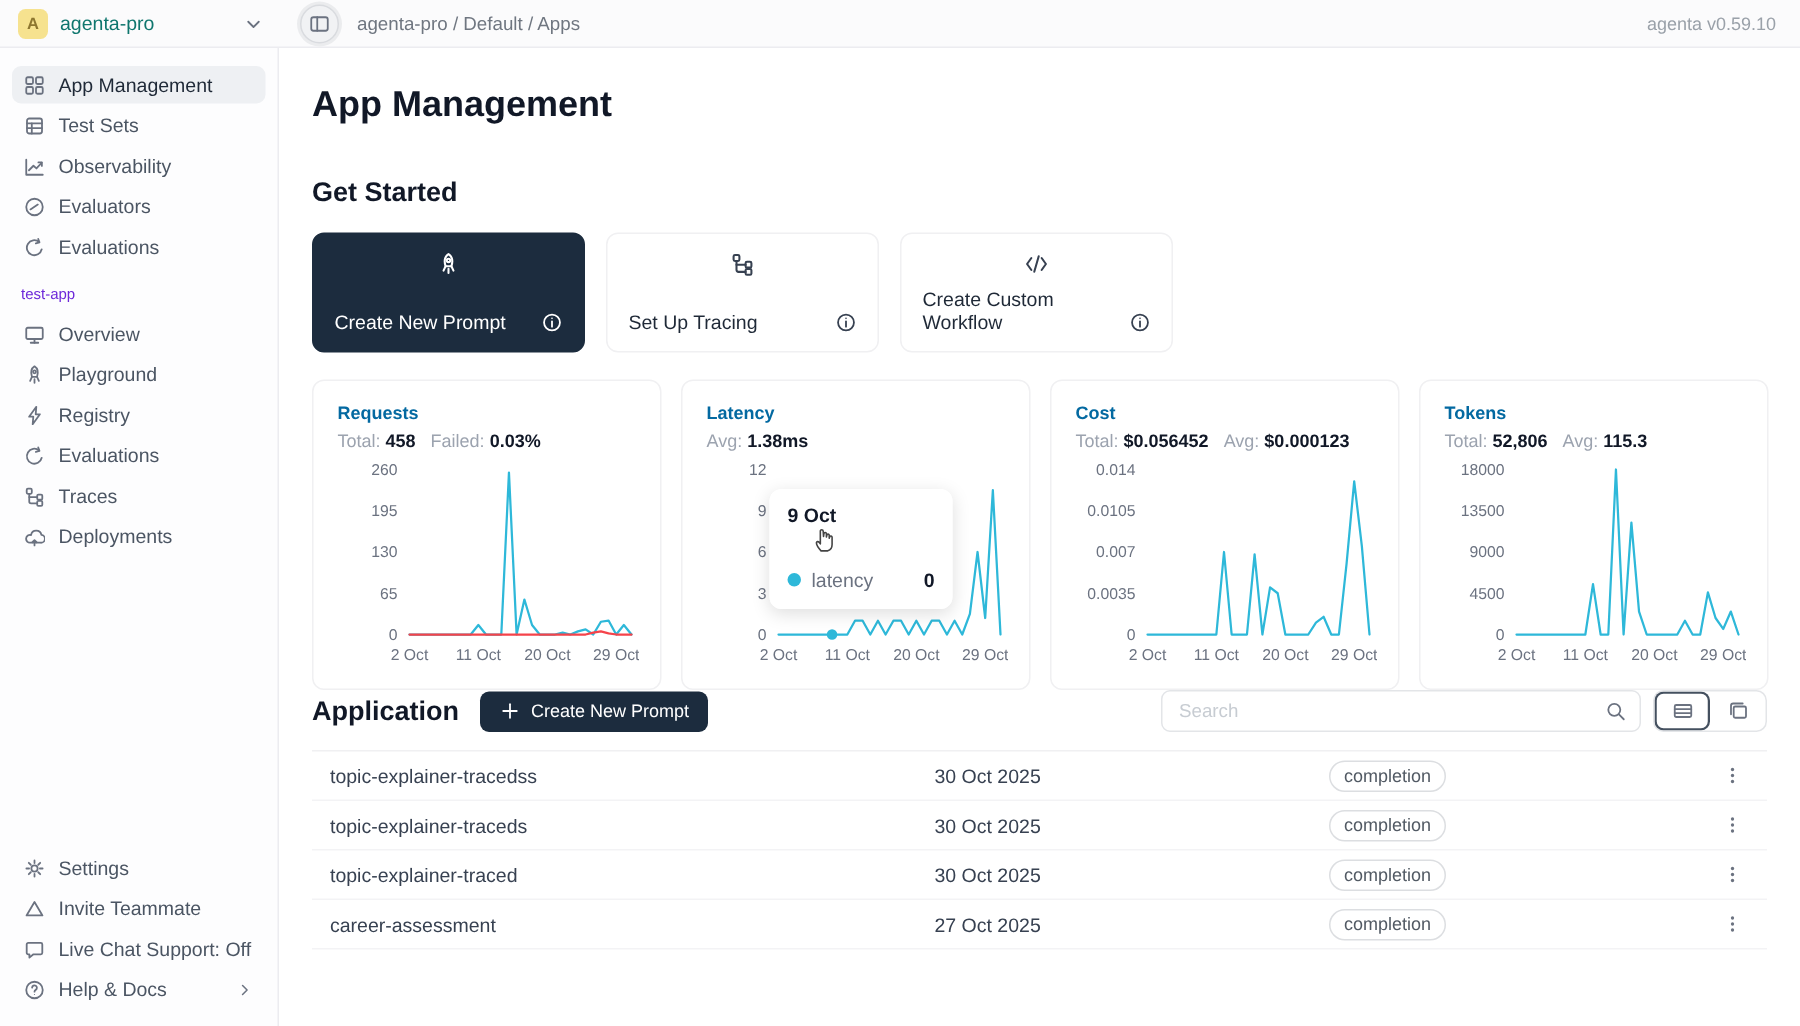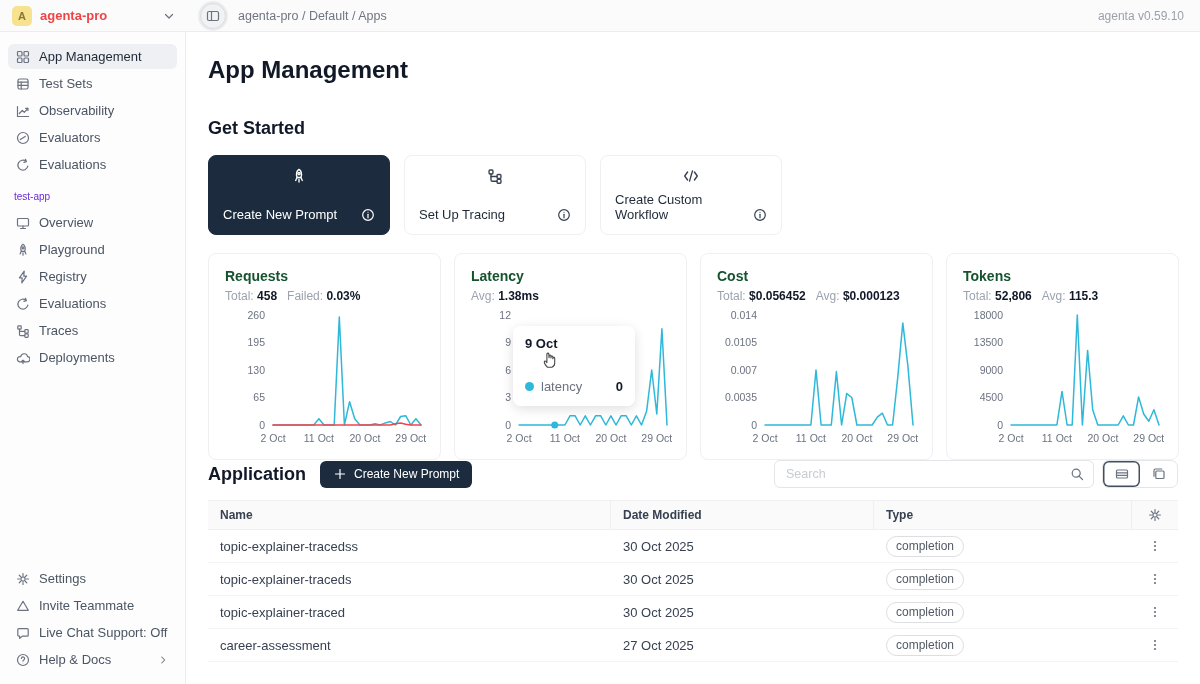--- a/index.html
+++ b/index.html
@@ -8,21 +8,21 @@
     width:1200px; height:684px; overflow:hidden; background:#fff;
     font-family:"Liberation Sans", sans-serif; color:#1f2937; font-size:13px;
   }
   .icn { display:inline-flex; align-items:center; justify-content:center; color:#6b7280; flex:none; }
   .icn svg { display:block; }
 
   
   .topbar { height:32px; display:flex; align-items:center; background:#fbfbfc; border-bottom:1px solid #ececf0; }
   .workspace { width:186px; display:flex; align-items:center; gap:8px; padding:0 10px 0 12px; cursor:pointer; }
   .avatar { width:20px; height:20px; border-radius:5px; background:#f6e28f; color:#8d762f; font-size:11px; font-weight:700; display:flex; align-items:center; justify-content:center; }
-  .ws-name { font-weight:700; font-size:13px; color:#ef4444; flex:1; white-space:nowrap; }
+  .ws-name { font-weight:400; font-size:13px; color:#0f766e; flex:1; white-space:nowrap; }
   .collapse-btn { width:26px; height:26px; border-radius:50%; background:#f1f2f4; border:1px solid #d9dbdf; box-shadow:0 0 0 2px #ebecee; display:flex; align-items:center; justify-content:center; margin-left:14px; cursor:pointer; color:#3c4554; }
   .breadcrumb { margin-left:12px; color:#6f7680; font-size:12.5px; }
   .version { margin-left:auto; padding-right:16px; color:#9aa1a9; font-size:12px; }
 
   
   .layout { display:flex; height:652px; }
   .sidebar { width:186px; border-right:1px solid #ececf0; background:#fdfdfe; padding:12px 8px 10px; display:flex; flex-direction:column; }
   .side-item { display:flex; align-items:center; gap:9px; padding:5px 8px; border-radius:6px; color:#4b5563; font-size:13px; margin-bottom:2px; cursor:pointer; }
   .side-item.active { background:#eef0f3; color:#1f2937; font-weight:500; }
   .side-label { white-space:nowrap; }
@@ -38,21 +38,21 @@
   .gs-row { display:flex; gap:14px; }
   .gs-card { width:182px; height:80px; border-radius:8px; padding:12px 14px; display:flex; flex-direction:column; justify-content:space-between; background:#fff; border:1px solid #f0f0f2; cursor:pointer; color:#1f2937; }
   .gs-card .icn { color:#374151; }
   .gs-card.dark { background:#1c2c3e; border-color:#1c2c3e; color:#fff; }
   .gs-card.dark .icn { color:#fff; }
   .gs-bottom { display:flex; align-items:flex-end; justify-content:space-between; font-size:13px; font-weight:500; }
 
   
   .charts-row { display:flex; gap:13px; margin-top:18px; }
   .chart-card { width:233px; height:207px; border:1px solid #f0f0f2; border-radius:8px; background:#fff; padding:14px 16px 8px; position:relative; }
-  .c-title { font-size:14px; font-weight:700; color:#14532d; }
+  .c-title { font-size:12px; font-weight:700; color:#0369a1; }
   .c-stats { font-size:12px; margin-top:5px; color:#9ca3af; white-space:nowrap; }
   .c-stats .stat { margin-right:10px; }
   .c-stats b { color:#111827; font-weight:700; }
   svg.chart { margin-top:4px; }
   .tick { fill:#6b7280; font-size:10.5px; font-family:"Liberation Sans", sans-serif; }
 
   .tooltip { position:absolute; left:58px; top:72px; width:122px; background:rgba(255,255,255,.94); border-radius:8px; box-shadow:0 3px 12px rgba(0,0,0,.13); padding:10px 12px 12px; z-index:5; }
   .tt-date { font-weight:700; font-size:13px; color:#111827; }
   .tt-row { display:flex; align-items:center; gap:7px; margin-top:28px; font-size:13px; color:#6b7280; }
   .tt-dot { width:9px; height:9px; border-radius:50%; }
@@ -437,33 +437,20 @@
                   <rect x="3.8" y="4" width="8.2" height="7.5" rx="1"></rect>
                   <path d="M2 9.2V3.5A1.5 1.5 0 0 1 3.5 2h6.3"></path>
                 </svg>
               </span>
             </div>
         </div>
       </div>
     </div>
 
     <div class="table">
-      <div class="thead">
-        <div class="th col-name">Name</div>
-        <div class="th col-date">Date Modified</div>
-        <div class="th col-type">Type</div>
-        <div class="th col-actions">
-            <span class="icn">
-              <svg width="14" height="14" viewBox="0 0 14 14" fill="none" stroke="currentColor" stroke-width="1.2" stroke-linecap="round" stroke-linejoin="round">
-                <circle cx="7" cy="7" r="2.1"></circle>
-                <path d="M7 1.6v1.8M7 10.6v1.8M1.6 7h1.8M10.6 7h1.8M3.2 3.2l1.3 1.3M9.5 9.5l1.3 1.3M10.8 3.2 9.5 4.5M4.5 9.5 3.2 10.8"></path>
-              </svg>
-            </span>
-          </div>
-      </div>
       <div id="table-body">
           <div class="trow">
             <div class="td col-name">topic-explainer-tracedss</div>
             <div class="td col-date">30 Oct 2025</div>
             <div class="td col-type"><span class="badge">completion</span></div>
             <div class="td col-actions">
               <span class="icn">
                 <svg width="14" height="14" viewBox="0 0 14 14" fill="none" stroke="currentColor" stroke-width="1.2" stroke-linecap="round" stroke-linejoin="round">
                   <circle cx="7" cy="3" r="1.1" fill="currentColor" stroke="none"></circle>
                   <circle cx="7" cy="7" r="1.1" fill="currentColor" stroke="none"></circle>

